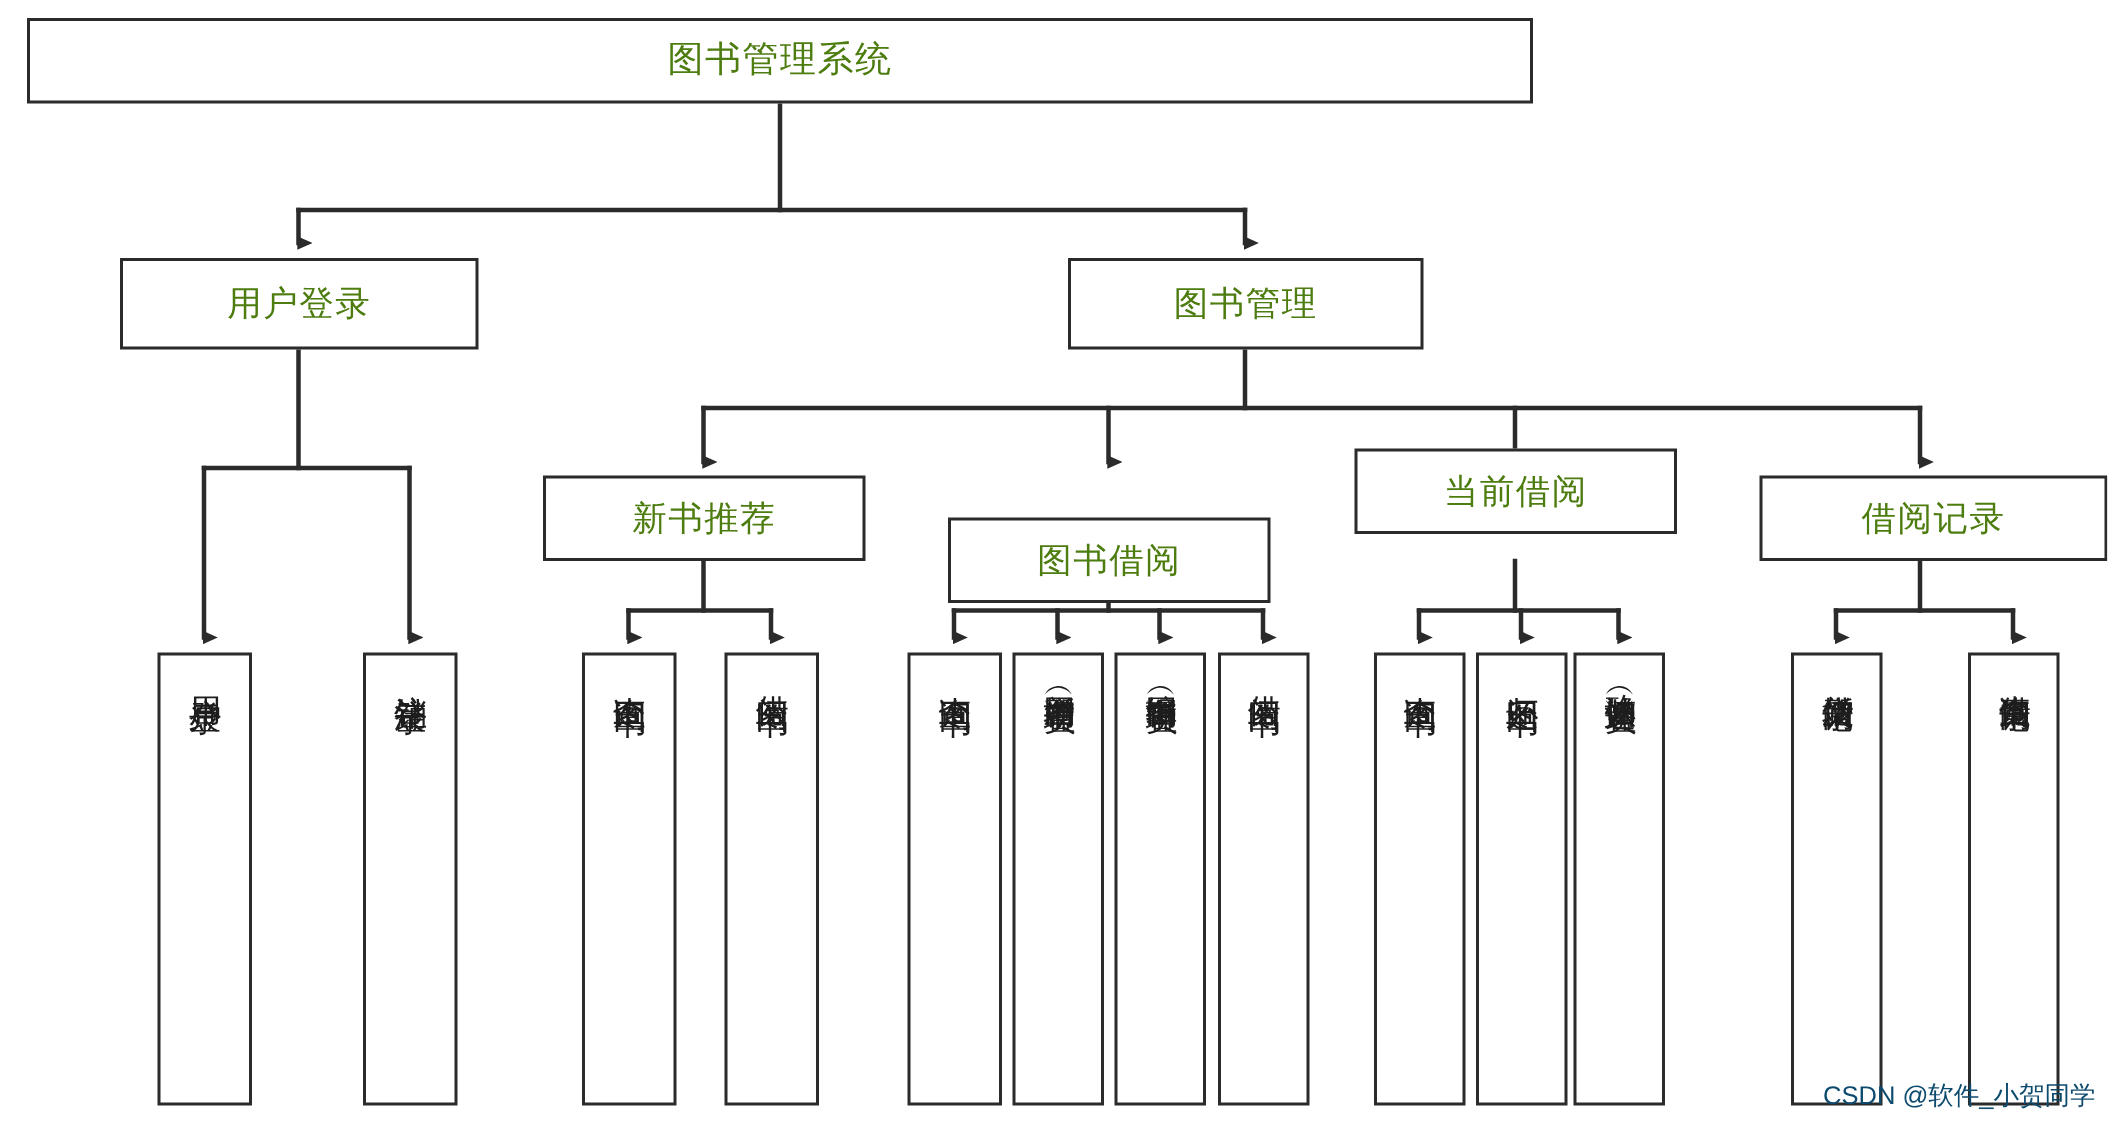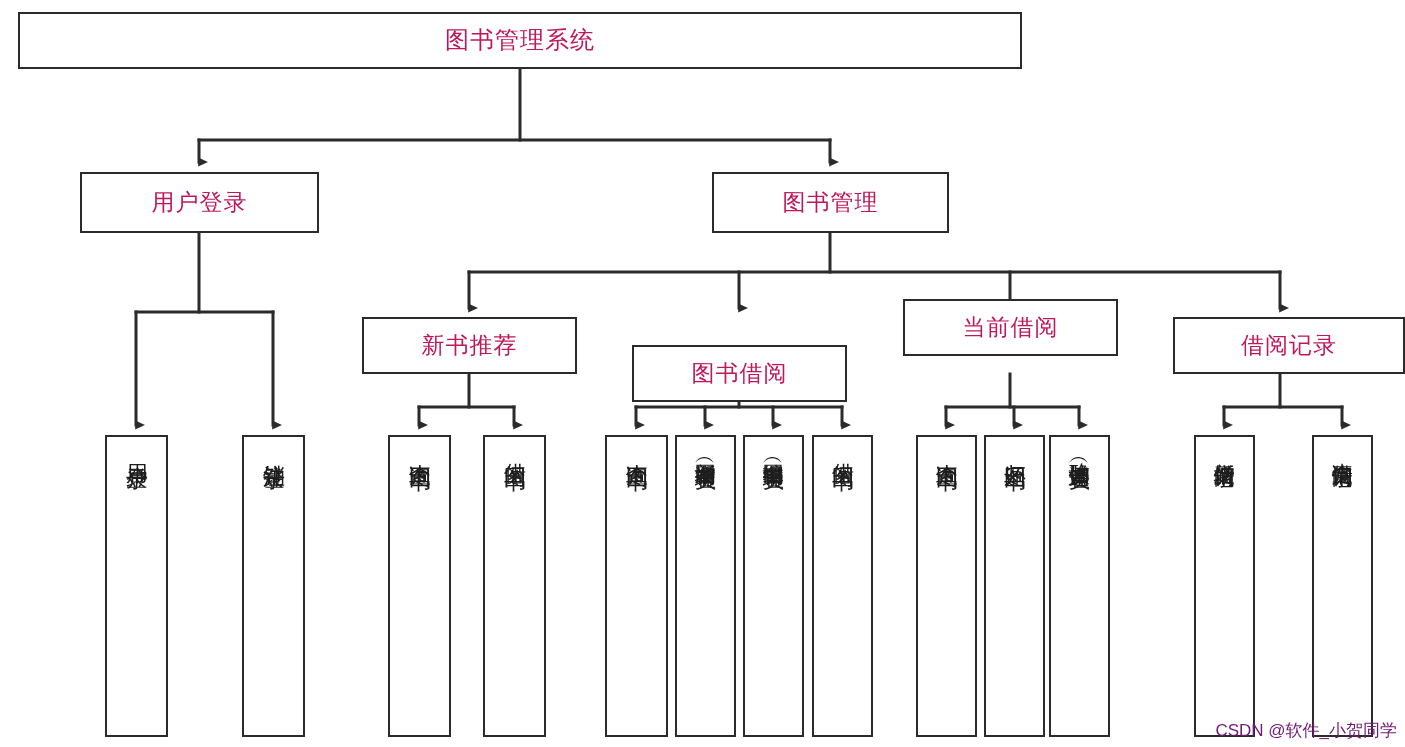--- a/index.html
+++ b/index.html
@@ -29,21 +29,21 @@
     box-sizing: border-box;
     border: 2px solid #2b2b2b;
     background: #ffffff;
     display: flex;
     align-items: center;
     justify-content: center;
     overflow: hidden;
   }
   .node-label-h {
     font-size: 23px;
-    color: #be185d;
+    color: #4d7c0f;
     letter-spacing: 1px;
     line-height: 1.1;
     white-space: nowrap;
   }
   .node-box.root .node-label-h { font-size: 24px; }
   .node-box.leaf {
     align-items: flex-start;
     justify-content: center;
     padding-top: 9px;
   }
@@ -55,21 +55,21 @@
     line-height: 1.22;
     letter-spacing: 2px;
     white-space: nowrap;
   }
   .leaf-tall .node-label-v { font-size: 21px; letter-spacing: 1px; }
   #watermark {
     position: absolute;
     right: 8px;
     bottom: 5px;
     font-size: 17px;
-    color: #701a75;
+    color: #0c4a6e;
     white-space: nowrap;
     pointer-events: none;
   }
 </style>
 </head>
 <body>
 
 <div id="diagram-root">
 
   <svg id="diagram-svg" viewBox="0 0 1405 747">

